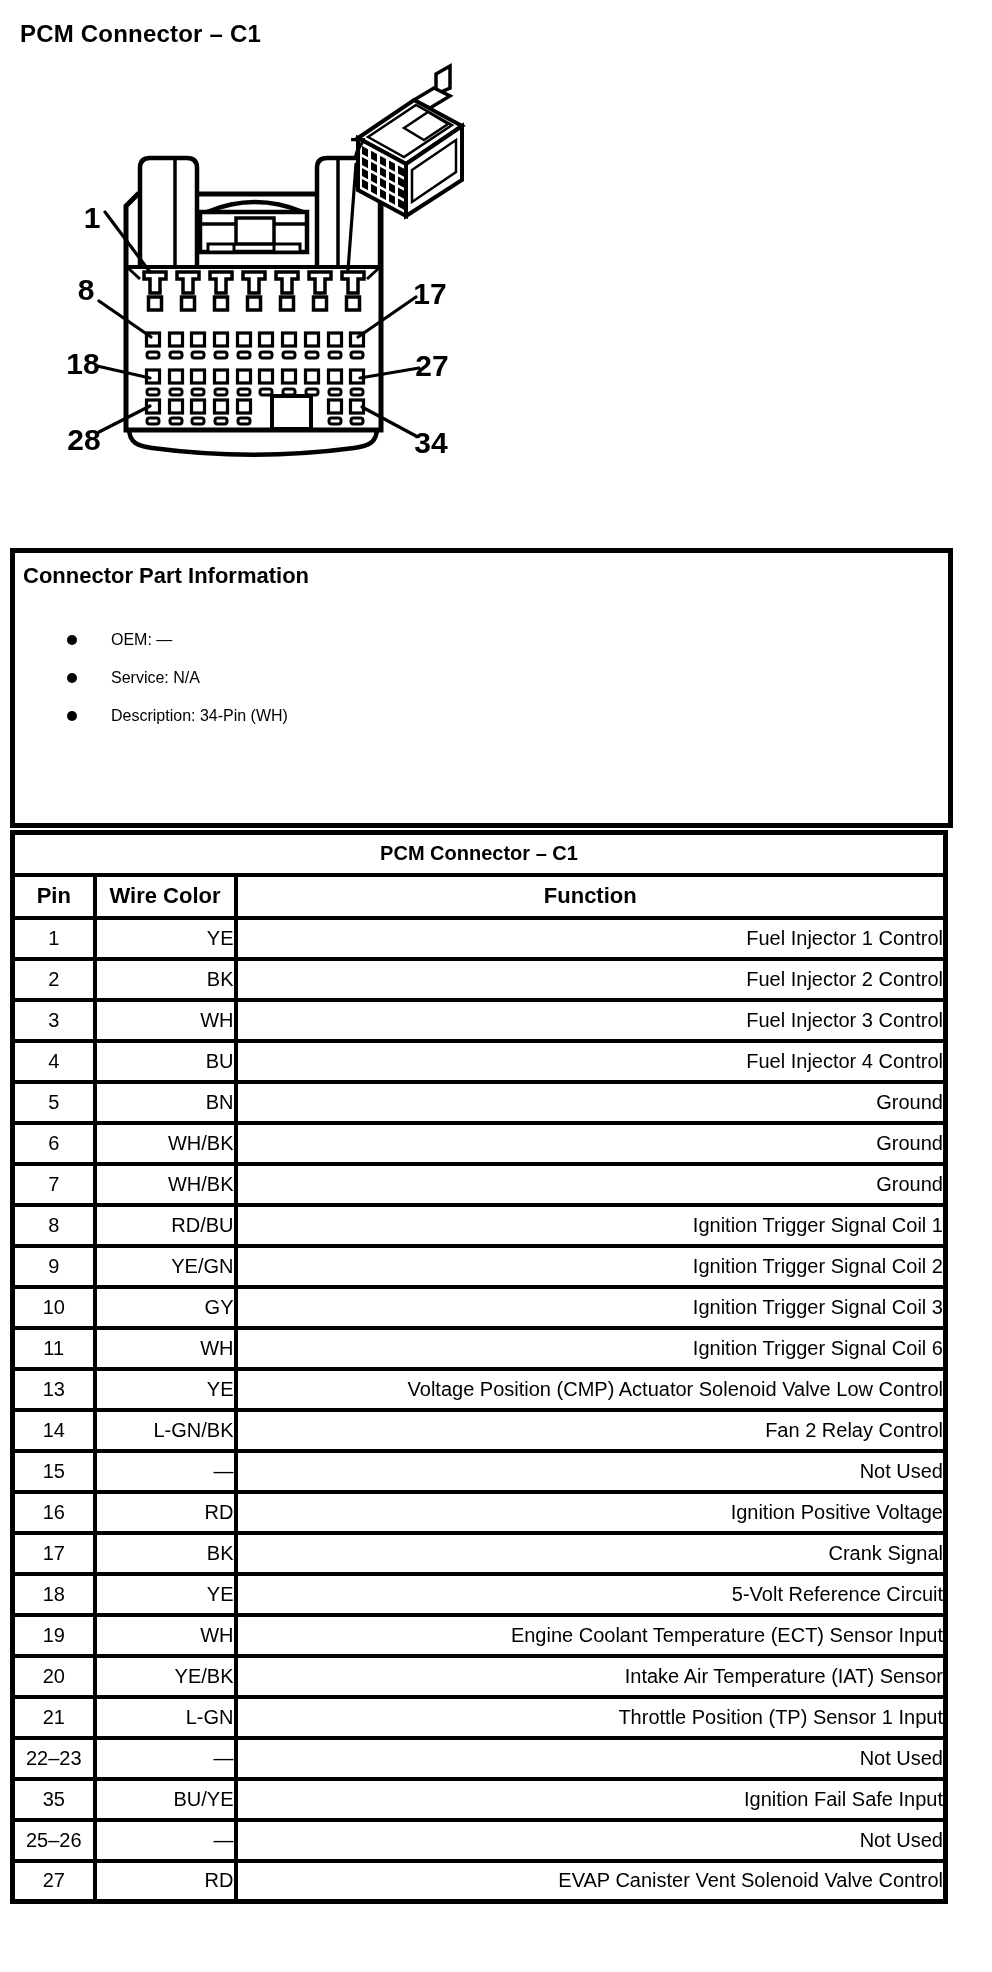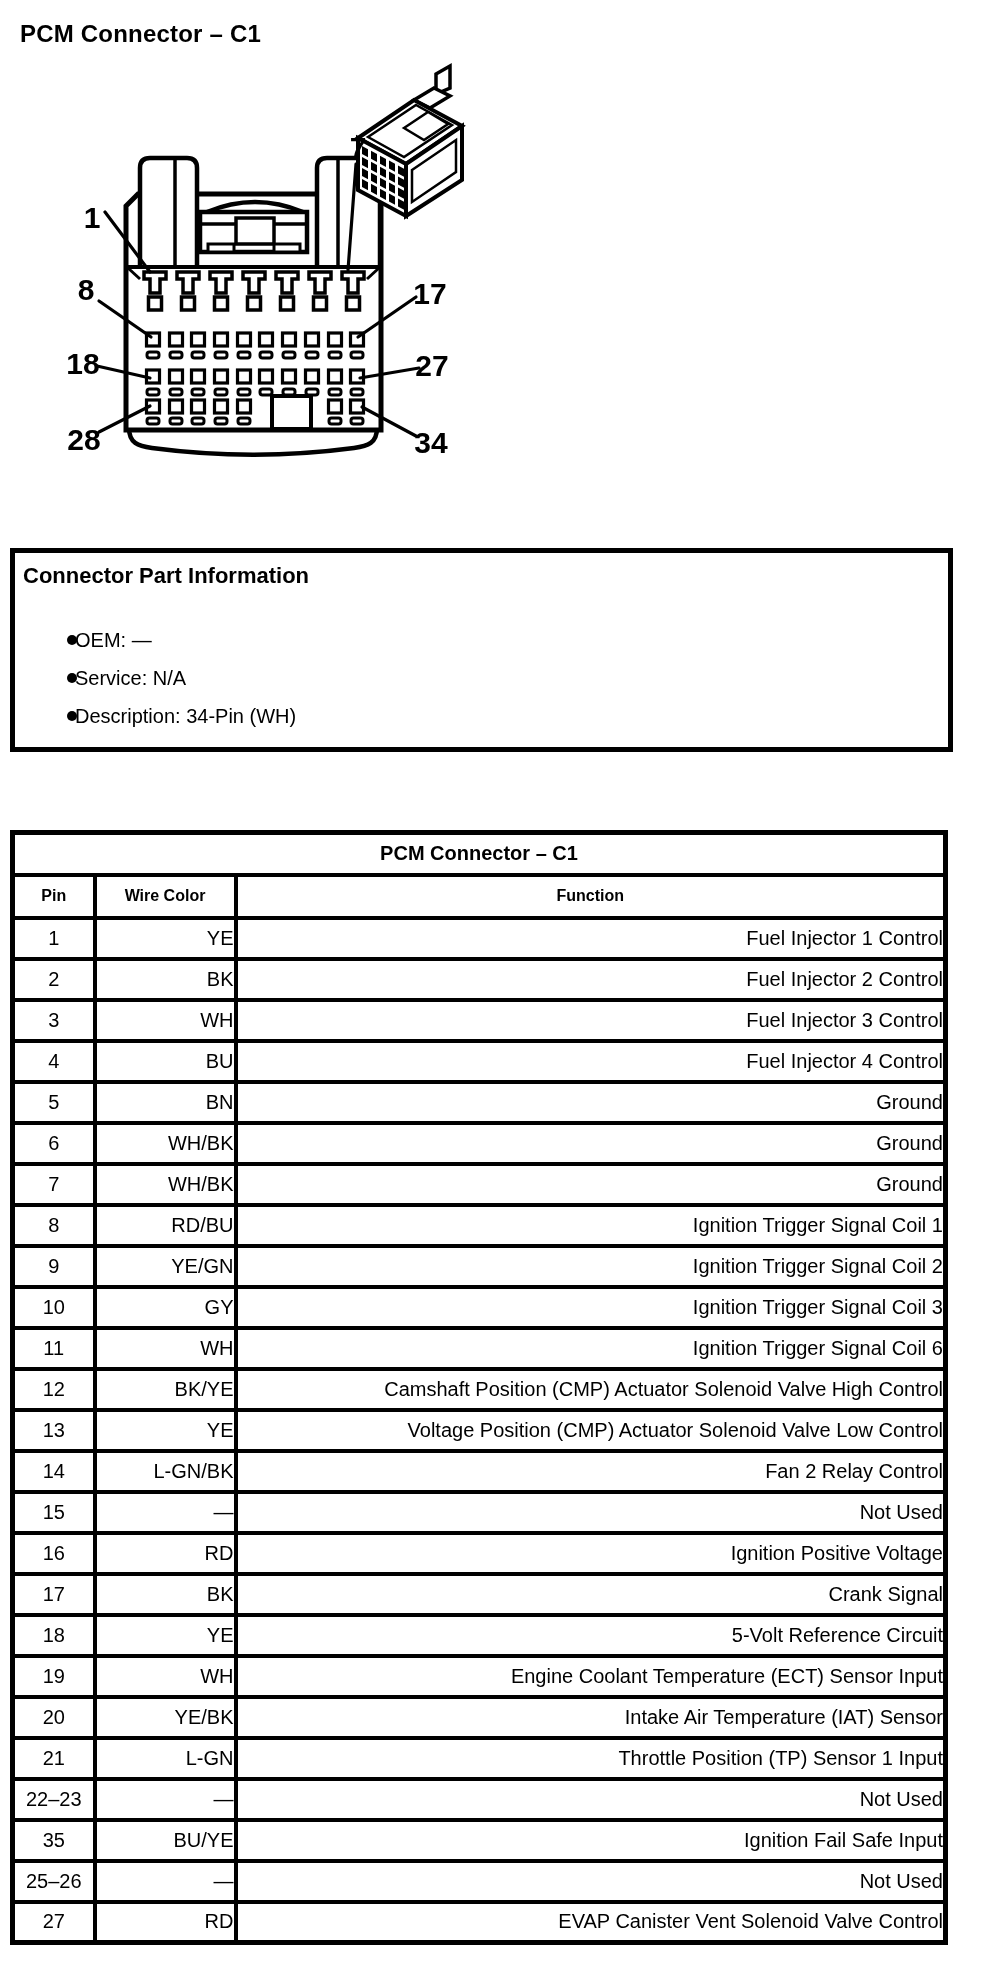--- a/index.html
+++ b/index.html
@@ -8,37 +8,37 @@
     width:992px;height:1972px;position:relative;overflow:hidden;
     font-family:"Liberation Sans",sans-serif;color:#000;
   }
   .page-title{
     position:absolute;left:20px;top:20px;
     font-size:24px;font-weight:bold;letter-spacing:.2px;
   }
   .diagram{position:absolute;left:0;top:0}
   .callout{font-size:30px;font-weight:bold;fill:#000}
   .info-box{
-    position:absolute;left:10px;top:548px;width:943px;height:204px;
+    position:absolute;left:10px;top:548px;width:943px;height:280px;
     border:5px solid #000;background:#fff;
   }
   .info-heading{font-size:22px;font-weight:bold;padding:10px 0 0 8px}
   .info-list{list-style:none;margin-top:32px}
-  .info-list li{position:relative;padding-left:60px;font-size:20px;line-height:38px}
+  .info-list li{position:relative;padding-left:96px;font-size:16px;line-height:38px}
   .info-list li::before{
     content:"";position:absolute;left:52px;top:14px;
     width:10px;height:10px;border-radius:50%;background:#000;
   }
   table.pin-table{
     position:absolute;left:10px;top:830px;width:938px;
     border-collapse:collapse;border:5px solid #000;table-layout:fixed;background:#fff;
   }
   .pin-table th,.pin-table td{border:4px solid #000;overflow:hidden;white-space:nowrap}
   .tbl-title{height:42px;font-size:20px;font-weight:bold;text-align:center}
-  .pin-table thead th.hdr{height:43px;font-size:16px;font-weight:bold;text-align:center}
+  .pin-table thead th.hdr{height:43px;font-size:22px;font-weight:bold;text-align:center}
   .pin-table td{height:41px;font-size:20px}
   .pin-table td.col-pin{text-align:center}
   .pin-table td.col-color{text-align:right}
   .pin-table td.col-func{text-align:right;padding-left:7px}
 </style>
 </head>
 <body>
 
 <div class="page-title">PCM Connector – C1</div>
 
@@ -292,25 +292,20 @@
         <td class="col-pin">10</td>
         <td class="col-color">GY</td>
         <td class="col-func">Ignition Trigger Signal Coil 3</td>
       </tr>
       <tr>
         <td class="col-pin">11</td>
         <td class="col-color">WH</td>
         <td class="col-func">Ignition Trigger Signal Coil 6</td>
       </tr>
       <tr>
-        <td class="col-pin">12</td>
-        <td class="col-color">BK/YE</td>
-        <td class="col-func">Camshaft Position (CMP) Actuator Solenoid Valve High Control</td>
-      </tr>
-      <tr>
         <td class="col-pin">13</td>
         <td class="col-color">YE</td>
         <td class="col-func">Voltage Position (CMP) Actuator Solenoid Valve Low Control</td>
       </tr>
       <tr>
         <td class="col-pin">14</td>
         <td class="col-color">L-GN/BK</td>
         <td class="col-func">Fan 2 Relay Control</td>
       </tr>
       <tr>

